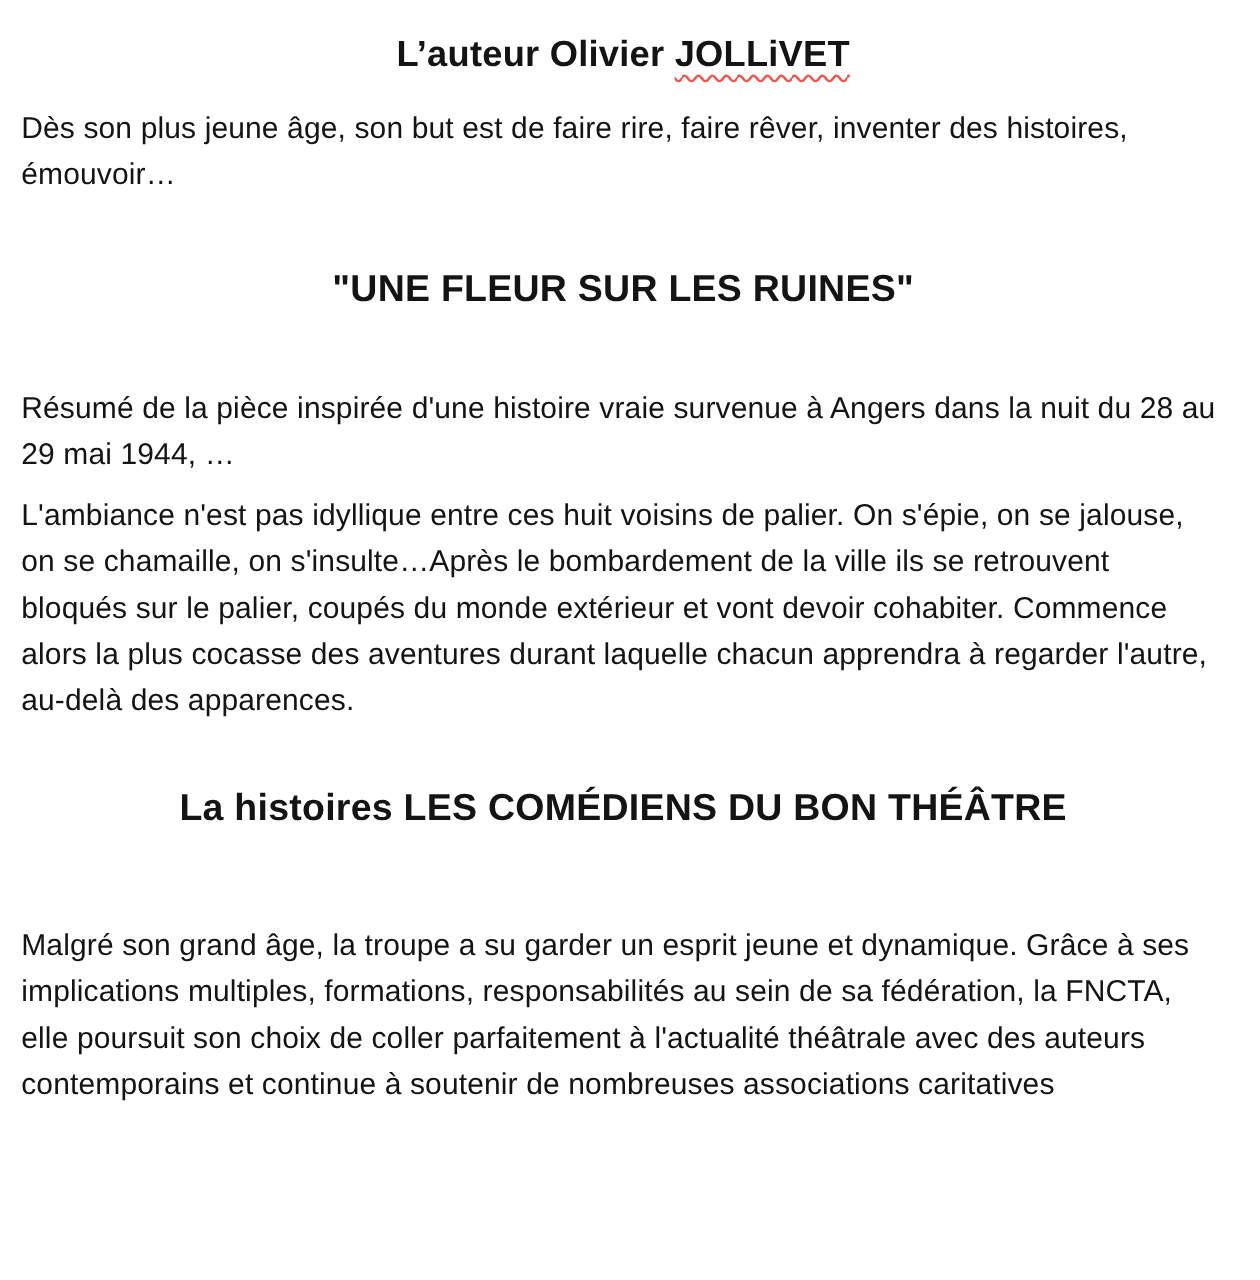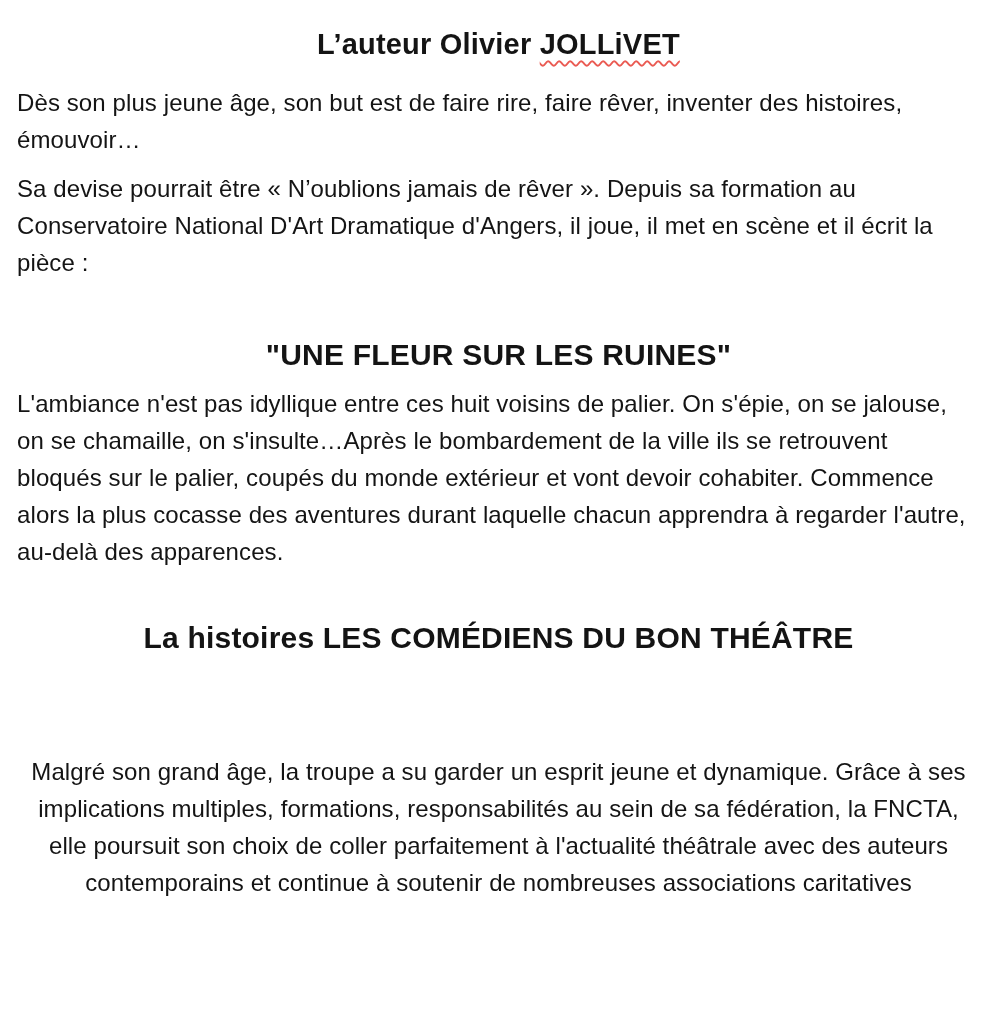--- a/index.html
+++ b/index.html
@@ -46,38 +46,37 @@
     line-height: 37px;
     letter-spacing: 0.1px;
     white-space: pre-line;
   }
   .mt-intro    { margin-top: 22px; }
   .mt-devise   { margin-top: 12px; }
   .mt-playtitle{ margin-top: 56px; }
   .mt-resume   { margin-top: 58px; }
   .mt-ambiance { margin-top: 12px; }
   .mt-company  { margin-top: 50px; }
-  .mt-troupe   { margin-top: 97px; text-align: center; }
+  .mt-troupe   { margin-top: 73px; }
 </style>
 </head>
 <body>
 
 <div class="page">
 
   <h1 class="doc-heading"><span>L’auteur Olivier </span><span class="misspelled">JOLLiVET</span></h1>
 
   <p class="para mt-intro">Dès son plus jeune âge, son but est de faire rire, faire rêver, inventer des histoires,
 émouvoir…</p>
 
-  <p class="para mt-devise">Sa devise pourrait être « N’oublions jamais de rêver ». Depuis sa formation au
-Conservatoire National D'Art Dramatique d'Angers, il joue, il met en scène et il écrit la
-pièce :</p>
 
   <h2 class="doc-heading h2 mt-playtitle">"UNE FLEUR SUR LES RUINES"</h2>
 
+  <p class="para mt-resume">Résumé de la pièce inspirée d'une histoire vraie survenue à Angers dans la nuit du 28 au
+29 mai 1944, …</p>
 
   <p class="para mt-ambiance">L'ambiance n'est pas idyllique entre ces huit voisins de palier. On s'épie, on se jalouse,
 on se chamaille, on s'insulte…Après le bombardement de la ville ils se retrouvent
 bloqués sur le palier, coupés du monde extérieur et vont devoir cohabiter. Commence
 alors la plus cocasse des aventures durant laquelle chacun apprendra à regarder l'autre,
 au-delà des apparences.</p>
 
   <h2 class="doc-heading h2 mt-company">La histoires LES COMÉDIENS DU BON THÉÂTRE</h2>
 
   <p class="para mt-troupe">Malgré son grand âge, la troupe a su garder un esprit jeune et dynamique. Grâce à ses

